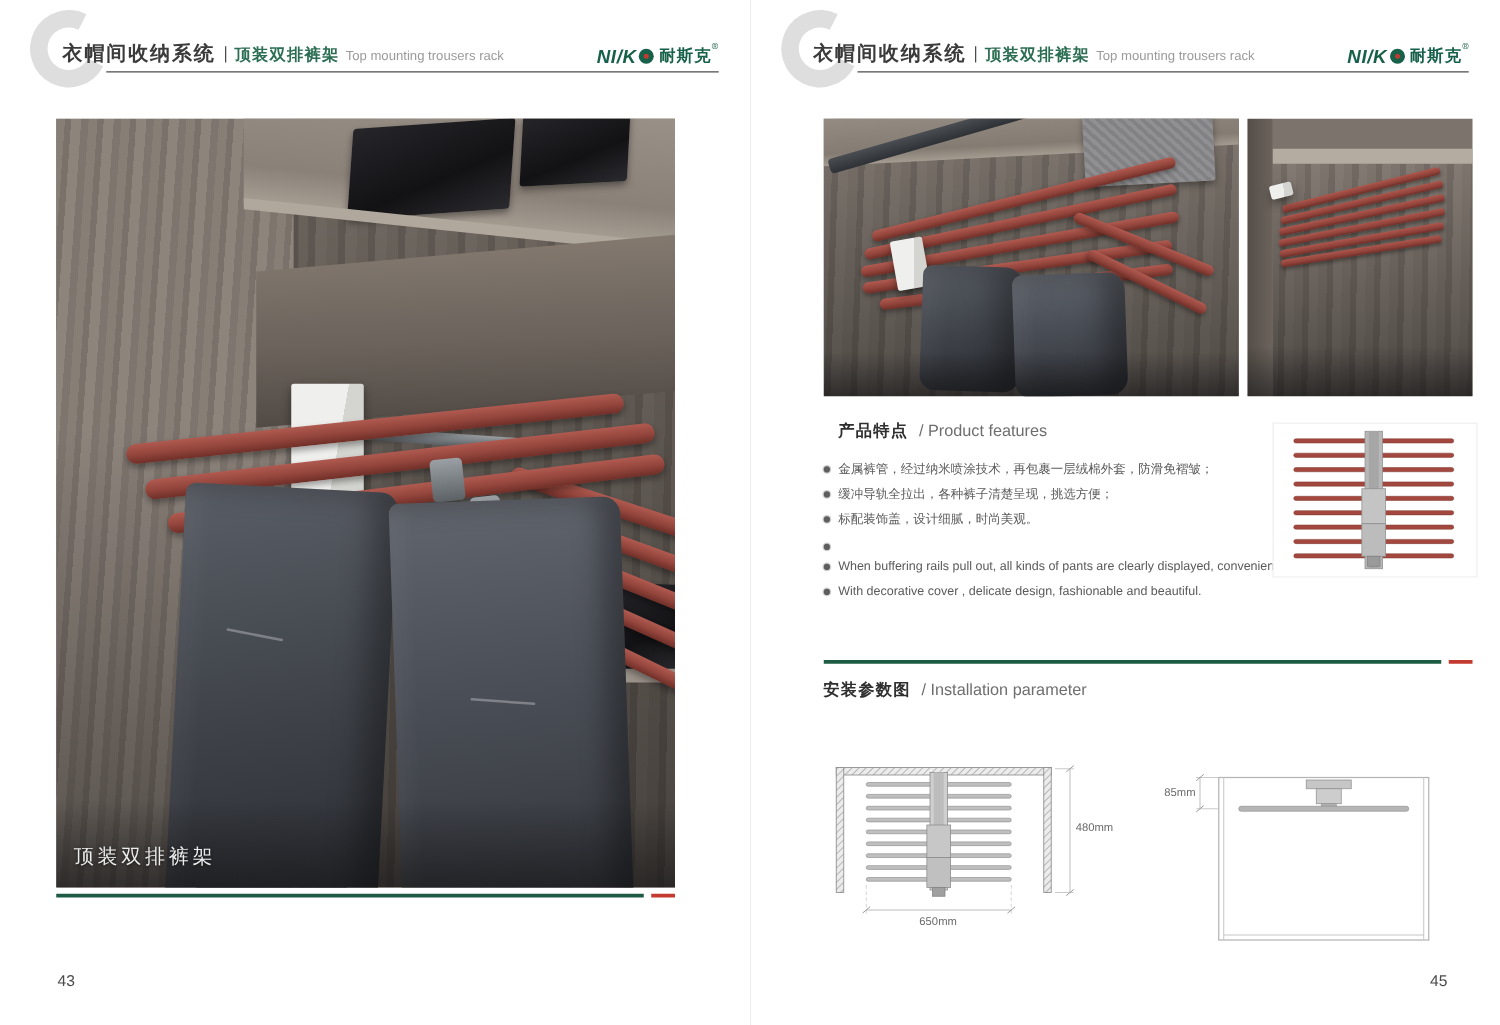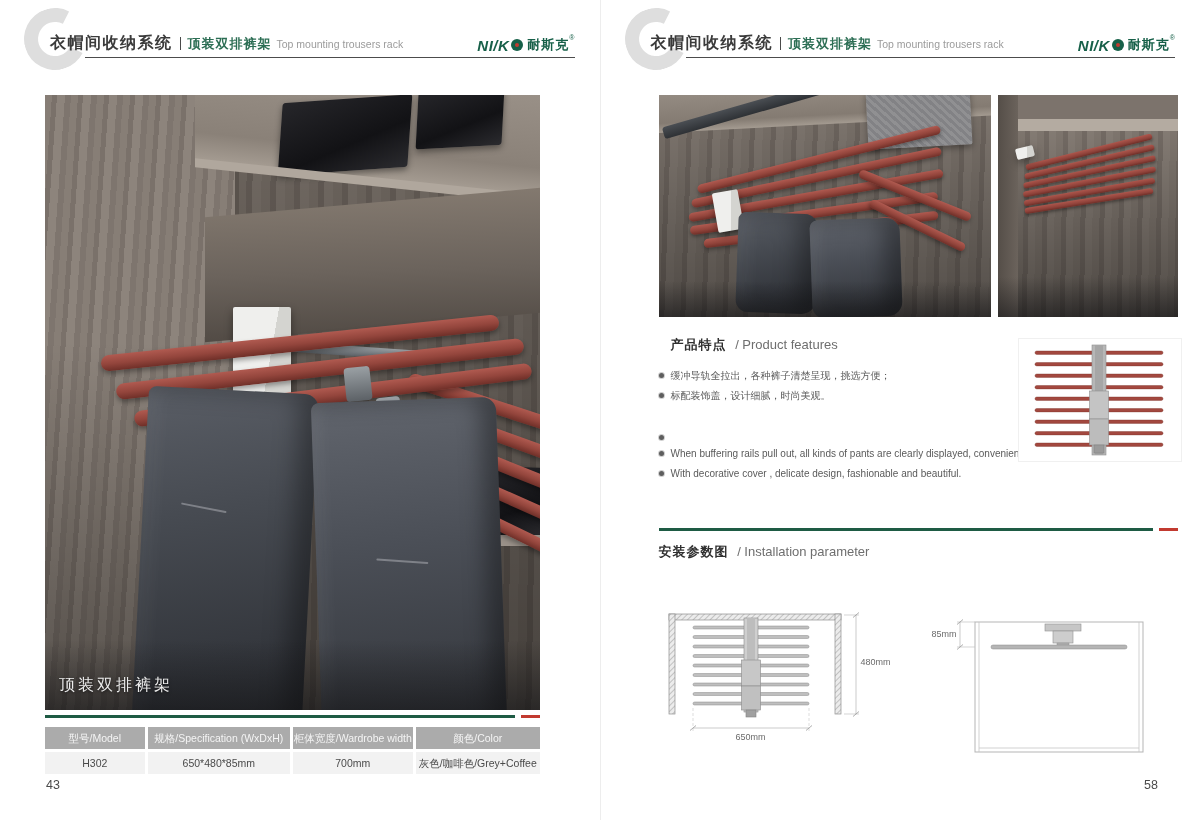--- a/index.html
+++ b/index.html
@@ -193,34 +193,20 @@
 
       <div class="abs bottom-shade"></div>
       <div class="photo-label">顶装双排裤架</div>
     </div>
 
     <div class="accent" style="left:45px;top:715px;width:495px;">
       <div class="accent-green"></div>
       <div class="accent-red"></div>
     </div>
 
-    <div class="spec-table">
-      <div class="trow">
-        <div class="th">型号/Model</div>
-        <div class="th">规格/Specification (WxDxH)</div>
-        <div class="th">柜体宽度/Wardrobe width</div>
-        <div class="th">颜色/Color</div>
-      </div>
-      <div class="trow">
-        <div class="td">H302</div>
-        <div class="td">650*480*85mm</div>
-        <div class="td">700mm</div>
-        <div class="td">灰色/咖啡色/Grey+Coffee</div>
-      </div>
-    </div>
 
     <div class="page-num pn-left">43</div>
   </div>
 
   <div class="page">
     <div class="c-mark"></div>
     <div class="header-line">
       <span class="sys-cn">衣帽间收纳系统</span>
       <span class="hdr-divider"></span>
       <span class="prod-cn">顶装双排裤架</span>
@@ -268,20 +254,24 @@
         <div class="abs bottom-shade" style="height:40px;"></div>
       </div>
     </div>
 
     <div class="sec-title" style="left:58px;top:336px;margin-left:12px;">
       <span class="cn">产品特点</span>
       <span class="en">/ Product features</span>
     </div>
 
     <div class="features-cn">
+      <div class="feat-row">
+        <span class="bullet"></span>
+        <span>金属裤管，经过纳米喷涂技术，再包裹一层绒棉外套，防滑免褶皱；</span>
+      </div>
       <div class="feat-row">
         <span class="bullet"></span>
         <span>缓冲导轨全拉出，各种裤子清楚呈现，挑选方便；</span>
       </div>
       <div class="feat-row">
         <span class="bullet"></span>
         <span>标配装饰盖，设计细腻，时尚美观。</span>
       </div>
     </div>
 
@@ -387,15 +377,15 @@
 
         <line x1="42" y1="12" x2="24" y2="12" stroke="#c2c2c2" stroke-width="0.7"></line>
         <line x1="42" y1="37" x2="24" y2="37" stroke="#c2c2c2" stroke-width="0.7"></line>
         <line x1="27" y1="12" x2="27" y2="37" stroke="#b5b5b5" stroke-width="0.7"></line>
         <line x1="24" y1="14.5" x2="30" y2="9.5" stroke="#9a9a9a" stroke-width="0.8"></line>
         <line x1="24" y1="39.5" x2="30" y2="34.5" stroke="#9a9a9a" stroke-width="0.8"></line>
       </svg>
       <span class="dim-label dim-85">85mm</span>
     </div>
 
-    <div class="page-num pn-right">58</div>
+    <div class="page-num pn-right">45</div>
   </div>
 </div>
 
 </body></html>

